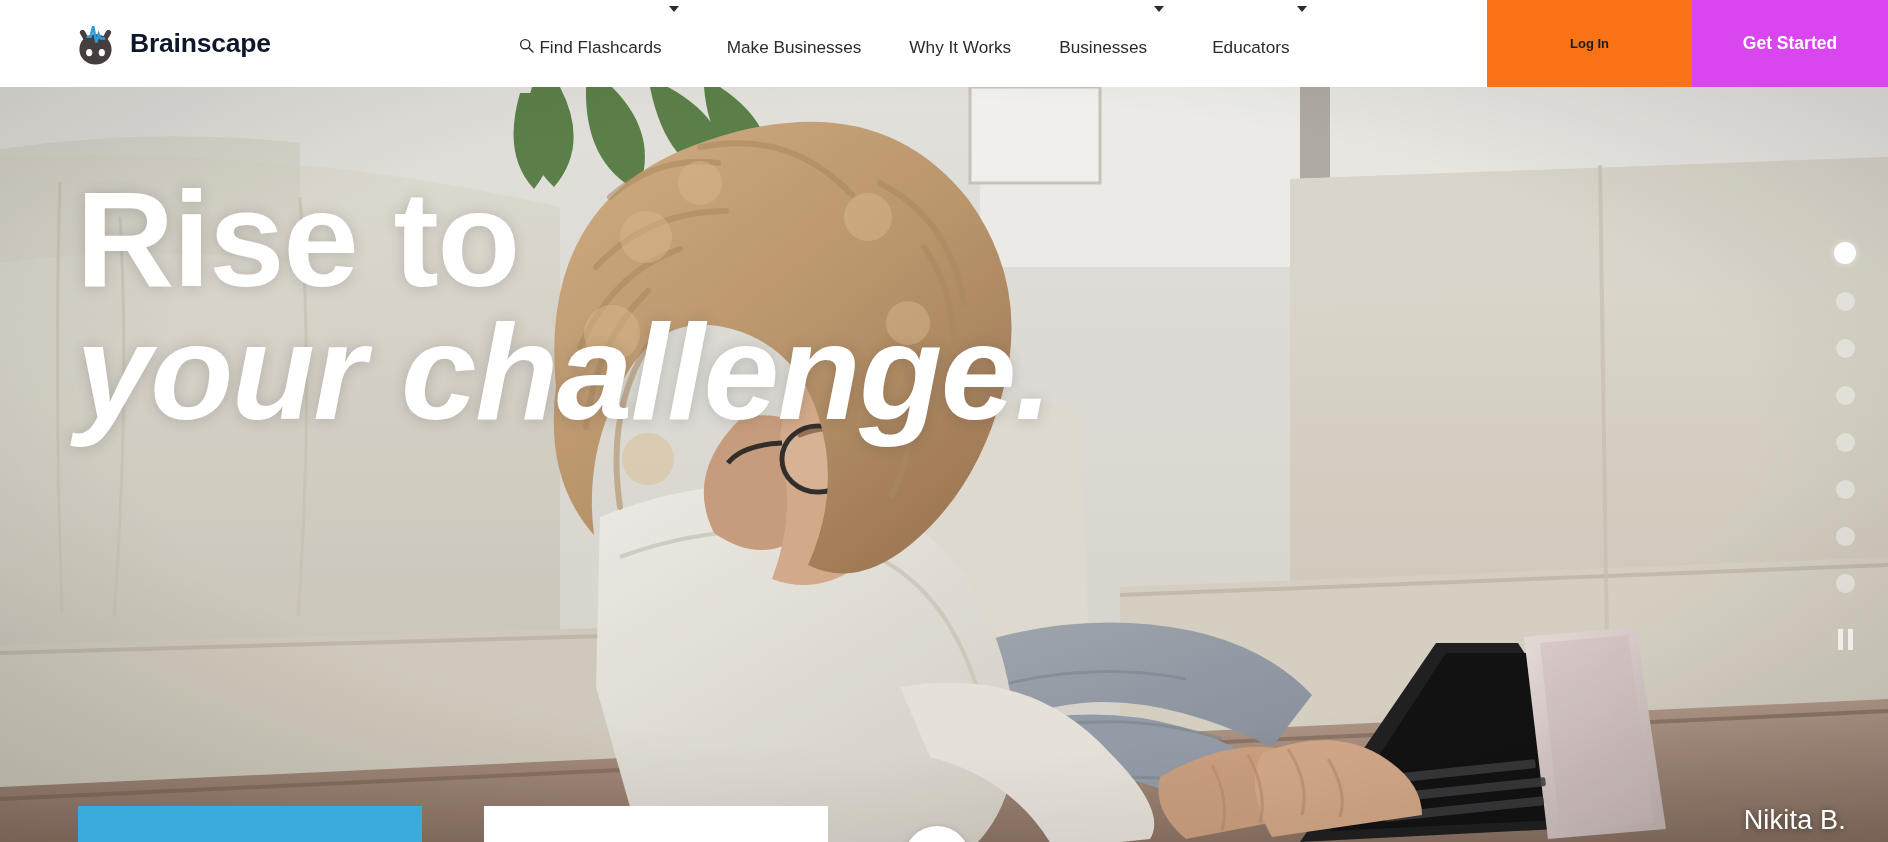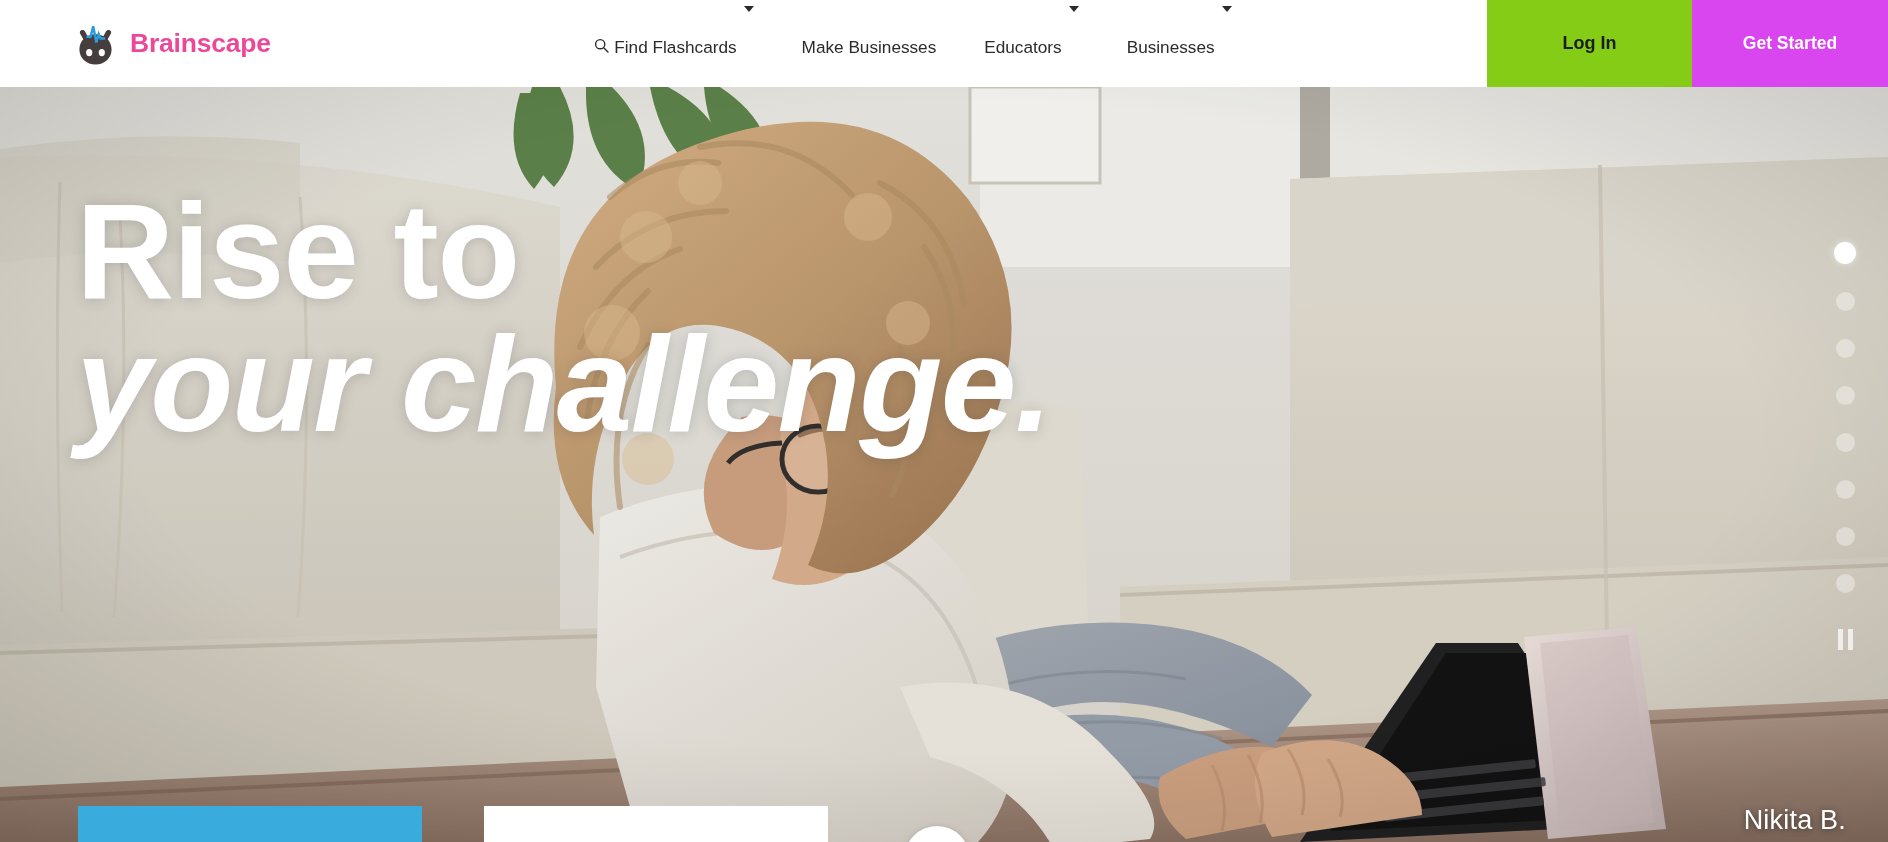--- a/index.html
+++ b/index.html
@@ -30,21 +30,21 @@
     gap: 11px;
     padding-left: 72px;
     padding-right: 10px;
     text-decoration: none;
     flex: 0 0 auto;
   }
   .brand-mark { width: 47px; height: 42px; display: block; flex: 0 0 auto; }
   .brand-name {
     font-size: 26.5px;
     font-weight: bold;
-    color: #ec4899;
+    color: #0f172a;
     letter-spacing: -0.2px;
     white-space: nowrap;
   }
 
   .nav {
     flex: 1 1 auto;
     display: flex;
     align-items: center;
     justify-content: center;
     gap: 0;
@@ -71,25 +71,25 @@
     border-right: 5.5px solid transparent;
     border-top: 6.5px solid #2b2b2b;
     display: inline-block;
     margin-top: 2px;
     flex: 0 0 auto;
   }
 
   .login-cell {
     flex: 0 0 205px;
     width: 205px;
-    background: #84cc16;
+    background: #f97316;
     display: flex;
     align-items: center;
     justify-content: center;
-    font-size: 18px;
+    font-size: 13px;
     font-weight: bold;
     color: #1c1c1c;
     text-decoration: none;
     cursor: pointer;
   }
   .getstarted-cell {
     flex: 0 0 196px;
     width: 196px;
     background: #d946ef;
     display: flex;
@@ -122,21 +122,21 @@
     position: absolute;
     left: 0; top: 0;
     width: 1888px;
     height: 755px;
     z-index: 5;
   }
 
   .hero-title {
     position: absolute;
     left: 76px;
-    top: 98px;
+    top: 86px;
     width: 1400px;
     color: #ffffff;
     font-size: 136px;
     line-height: 0.98;
     font-weight: 800;
     letter-spacing: -1.5px;
     text-shadow: 0 1px 14px rgba(60,60,60,0.22);
   }
   .hero-title .l2 { display: block; font-style: italic; }
 
@@ -275,28 +275,31 @@
         </svg>
       </span>
       <span class="label">Find Flashcards</span>
       <span class="caret"></span>
     </a>
 
     <a class="nav-item" href="#">
       <span class="label">Make Businesses</span>
     </a>
 
+    <a class="nav-item" href="#">
+      <span class="label">Why It Works</span>
+    </a>
+
+    <a class="nav-item" href="#">
+      <span class="label">Businesses</span>
+      <span class="caret"></span>
+    </a>
 
     <a class="nav-item" href="#">
       <span class="label">Educators</span>
-      <span class="caret"></span>
-    </a>
-
-    <a class="nav-item" href="#">
-      <span class="label">Businesses</span>
       <span class="caret"></span>
     </a>
 
 
   </nav>
 
   <a class="login-cell" href="#">Log In</a>
   <a class="getstarted-cell" href="#">Get Started</a>
 
 </header>

